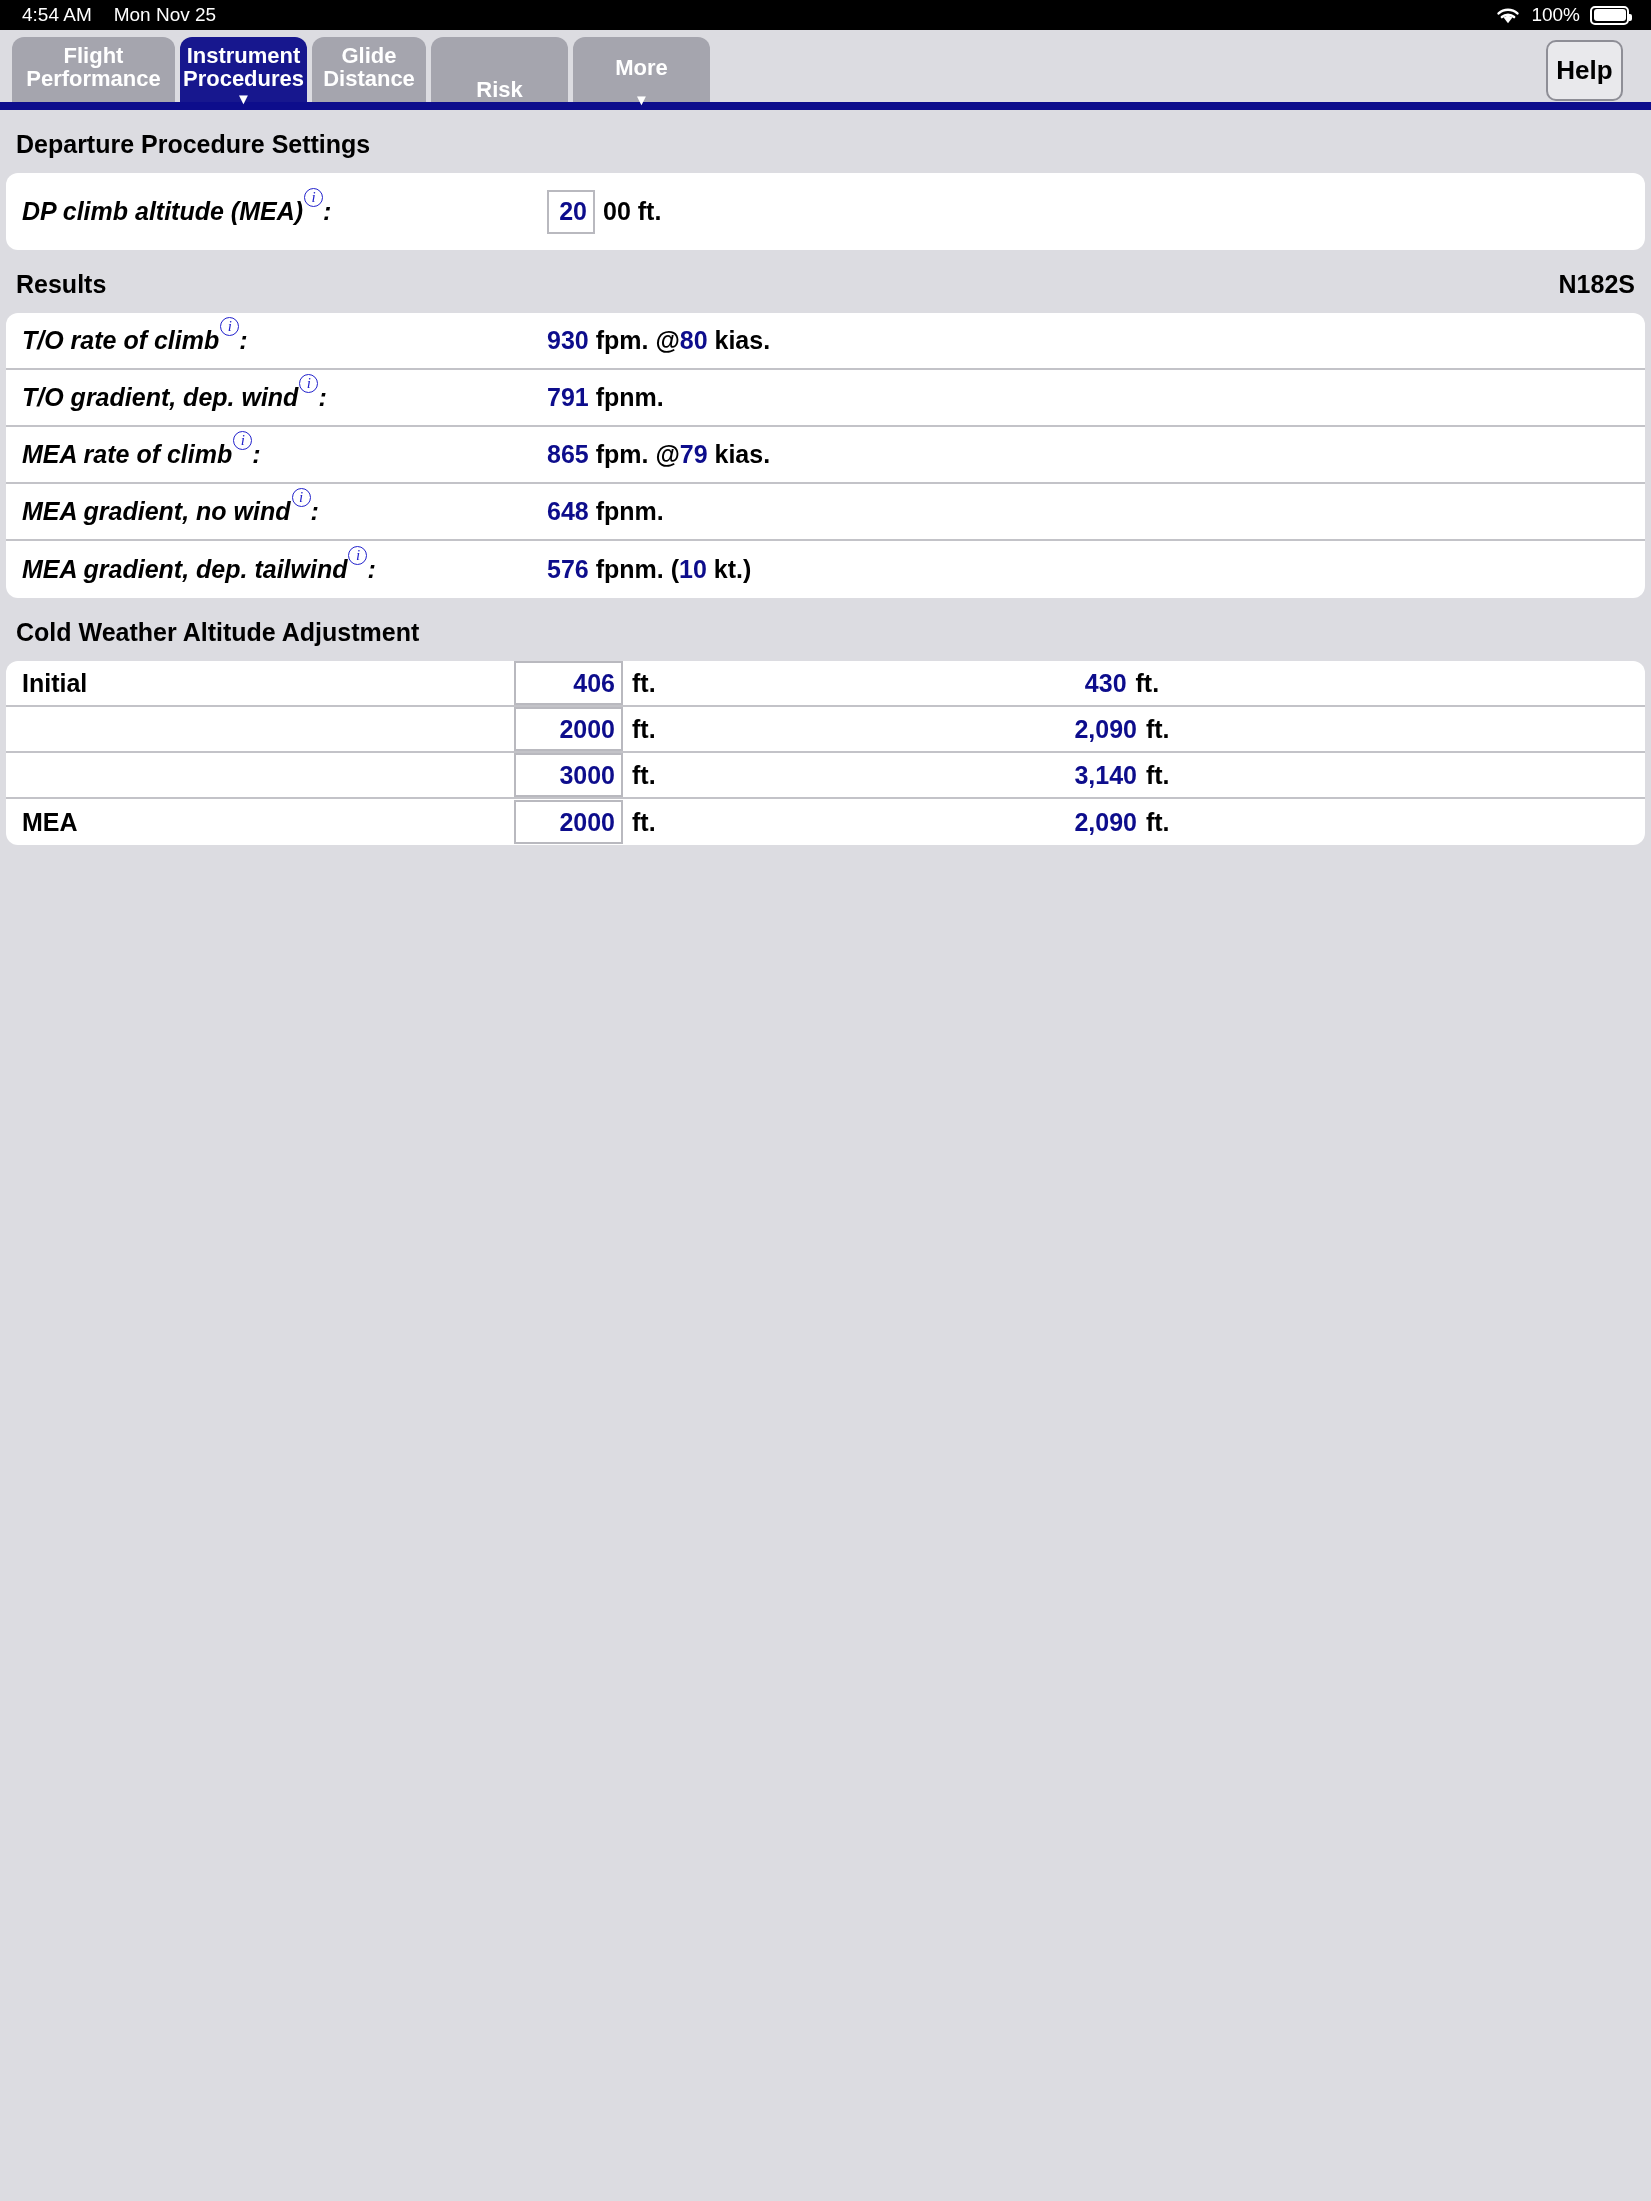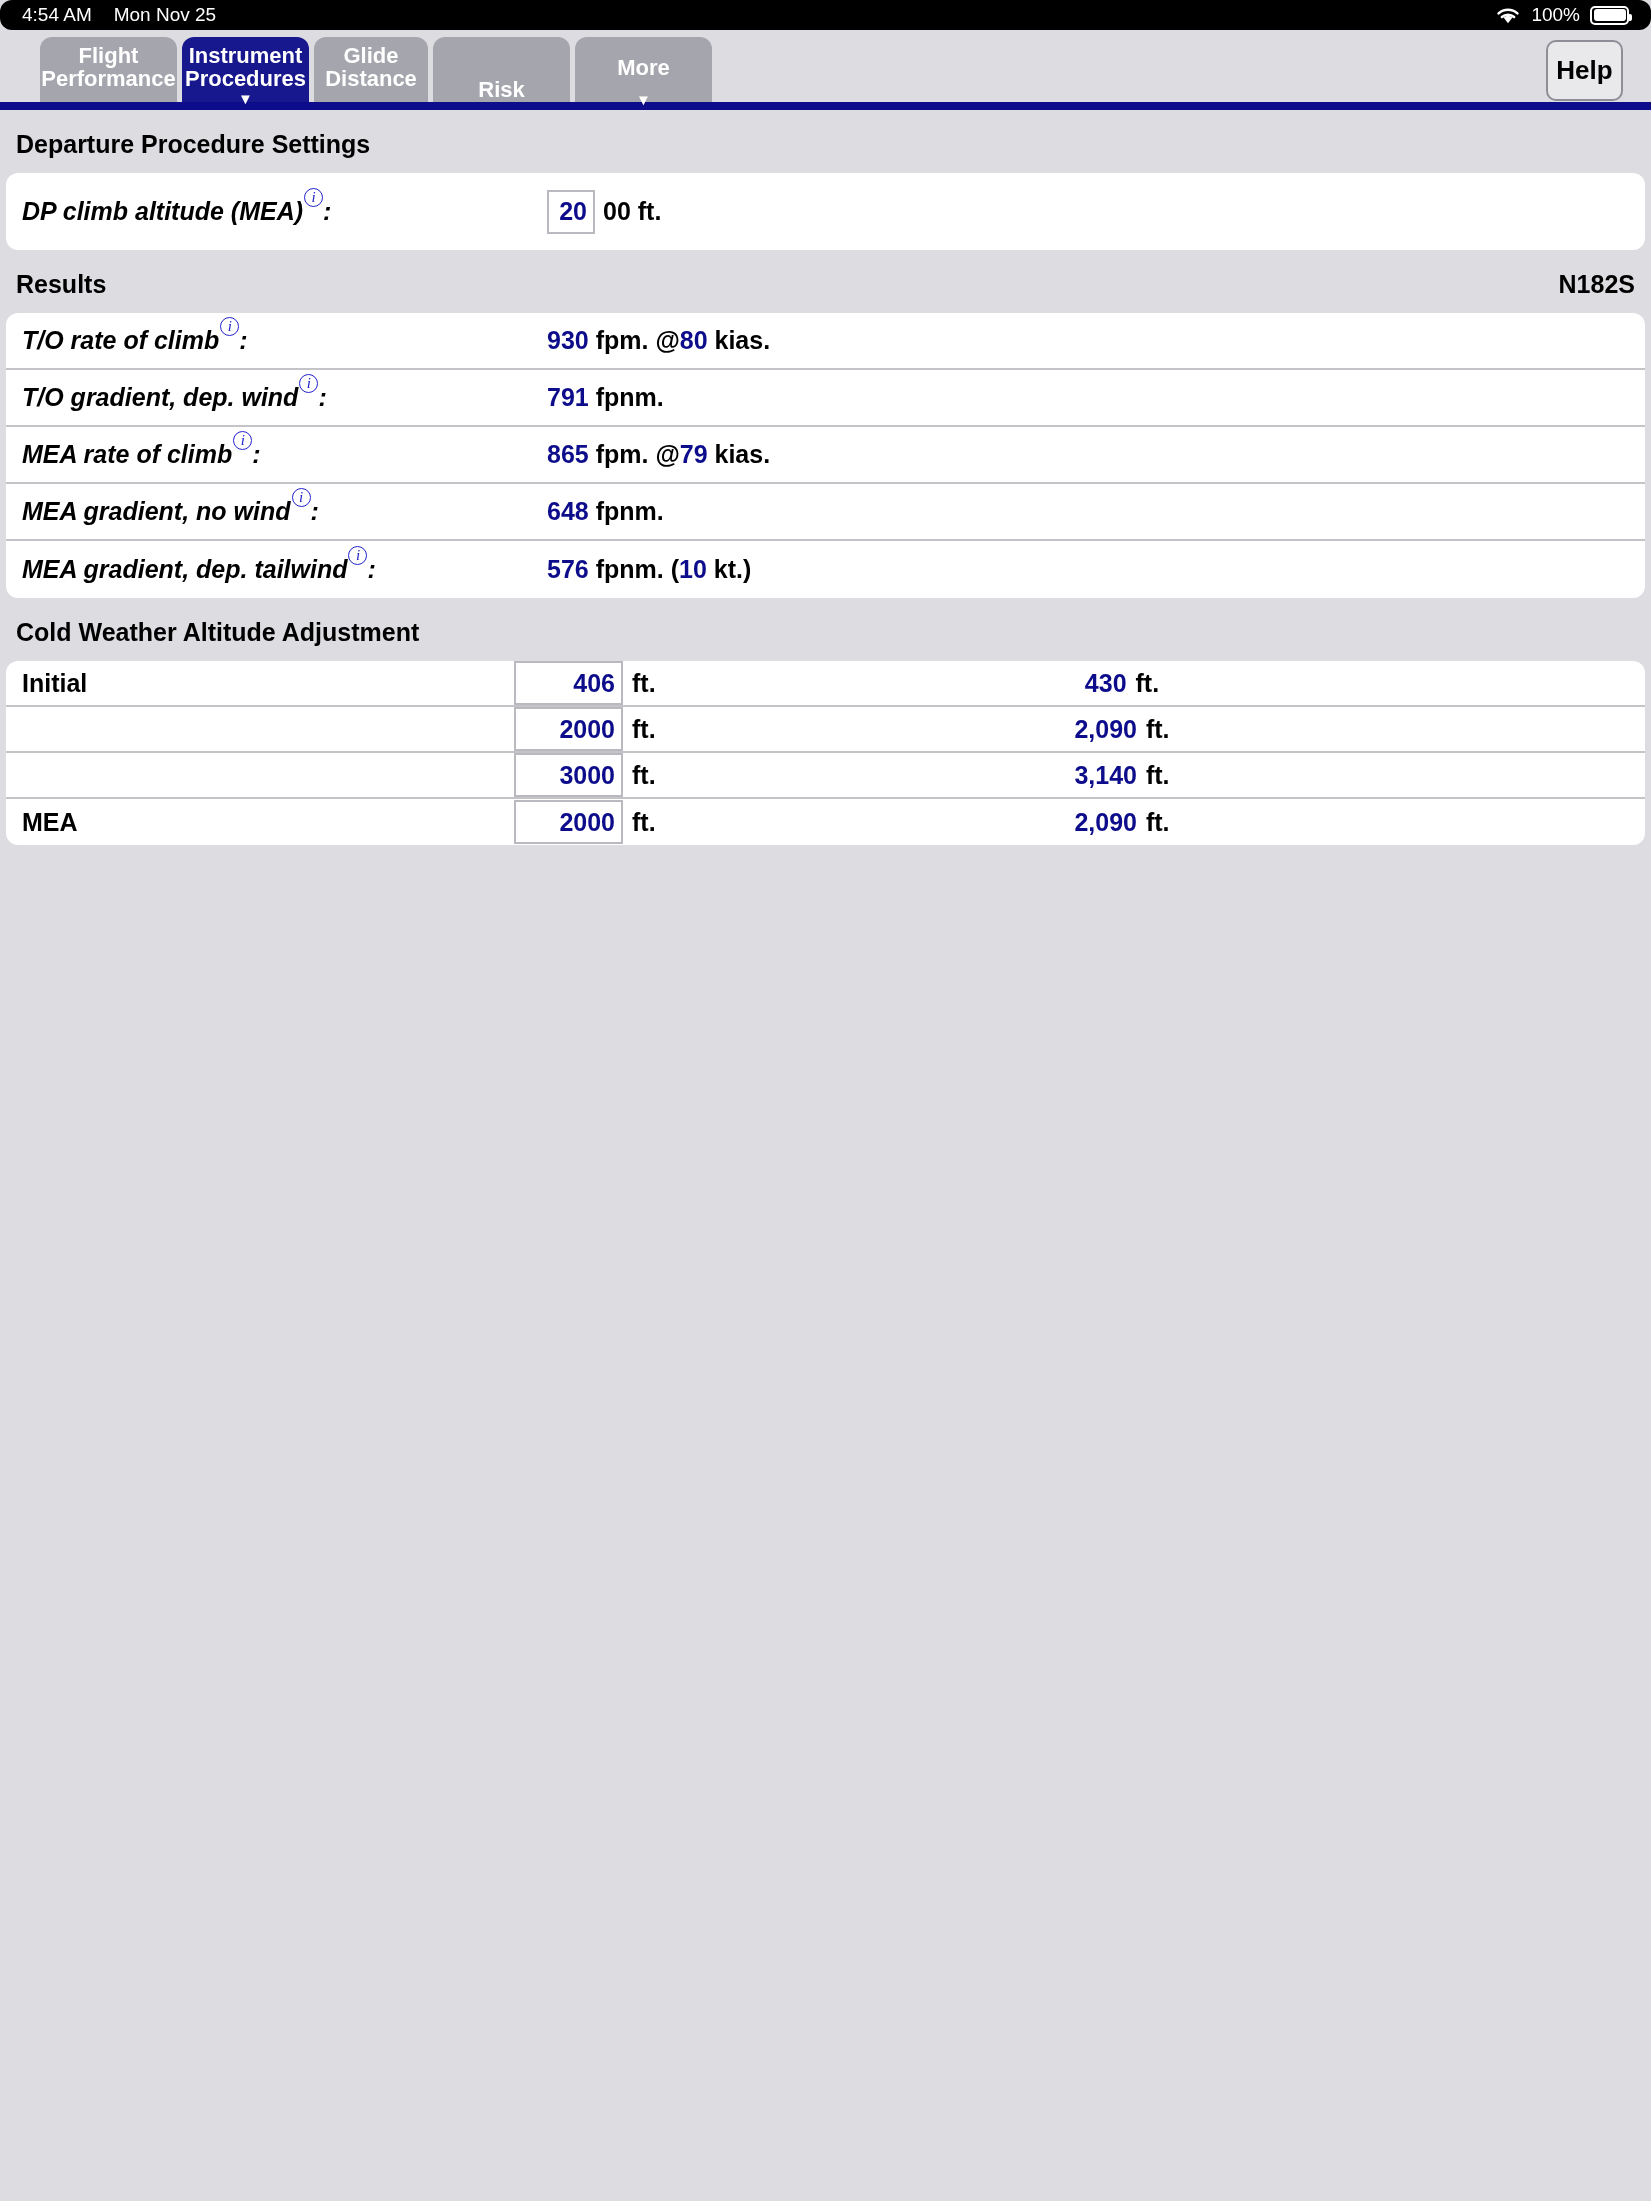--- a/index.html
+++ b/index.html
@@ -8,21 +8,21 @@
     background: #dcdce1;
     font-family: "Liberation Sans", sans-serif;
     -webkit-font-smoothing: antialiased;
   }
 
   
   .statusbar {
     height: 30px; background: #000; color: #fff;
     display: flex; align-items: center;
     padding: 0 22px 0 22px;
-    font-size: 19px; font-weight: 400; border-radius: 12px;
+    font-size: 19px; font-weight: 400;
   }
   .sb-time { margin-right: 22px; }
   .sb-date { }
   .sb-right { margin-left: auto; display: flex; align-items: center; gap: 10px; }
   .wifi-ico { width: 26px; height: 19px; position: relative; display:inline-block; }
   .wifi-ico svg { display:block; }
   .sb-pct { font-size: 19px; }
   .batt {
     width: 39px; height: 19px; border: 2px solid #fff; border-radius: 5px;
     position: relative; display: inline-block;
@@ -47,21 +47,21 @@
     display: flex; flex-direction: column;
     align-items: center; justify-content: flex-start;
     padding-top: 8px;
     height: 65px;
     font-size: 22px; font-weight: bold;
     line-height: 1.03;
     text-align: center;
   }
   .tab.active { background: #17178e; }
   .tab .caret { font-size: 15px; line-height: 1; margin-top: 1px; }
-  .tab-1 { width: 137px; margin-left: 28px; }
+  .tab-1 { width: 163px; }
   .tab-2 { width: 127px; }
   .tab-3 { width: 114px; }
   .tab-4 { width: 137px; }
   .tab-5 { width: 137px; }
   .helpbtn {
     position: absolute; right: 28px; top: 10px;
     width: 77px; height: 61px;
     background: #e9e9ec;
     border: 2px solid #8e8e96;
     border-radius: 10px;

